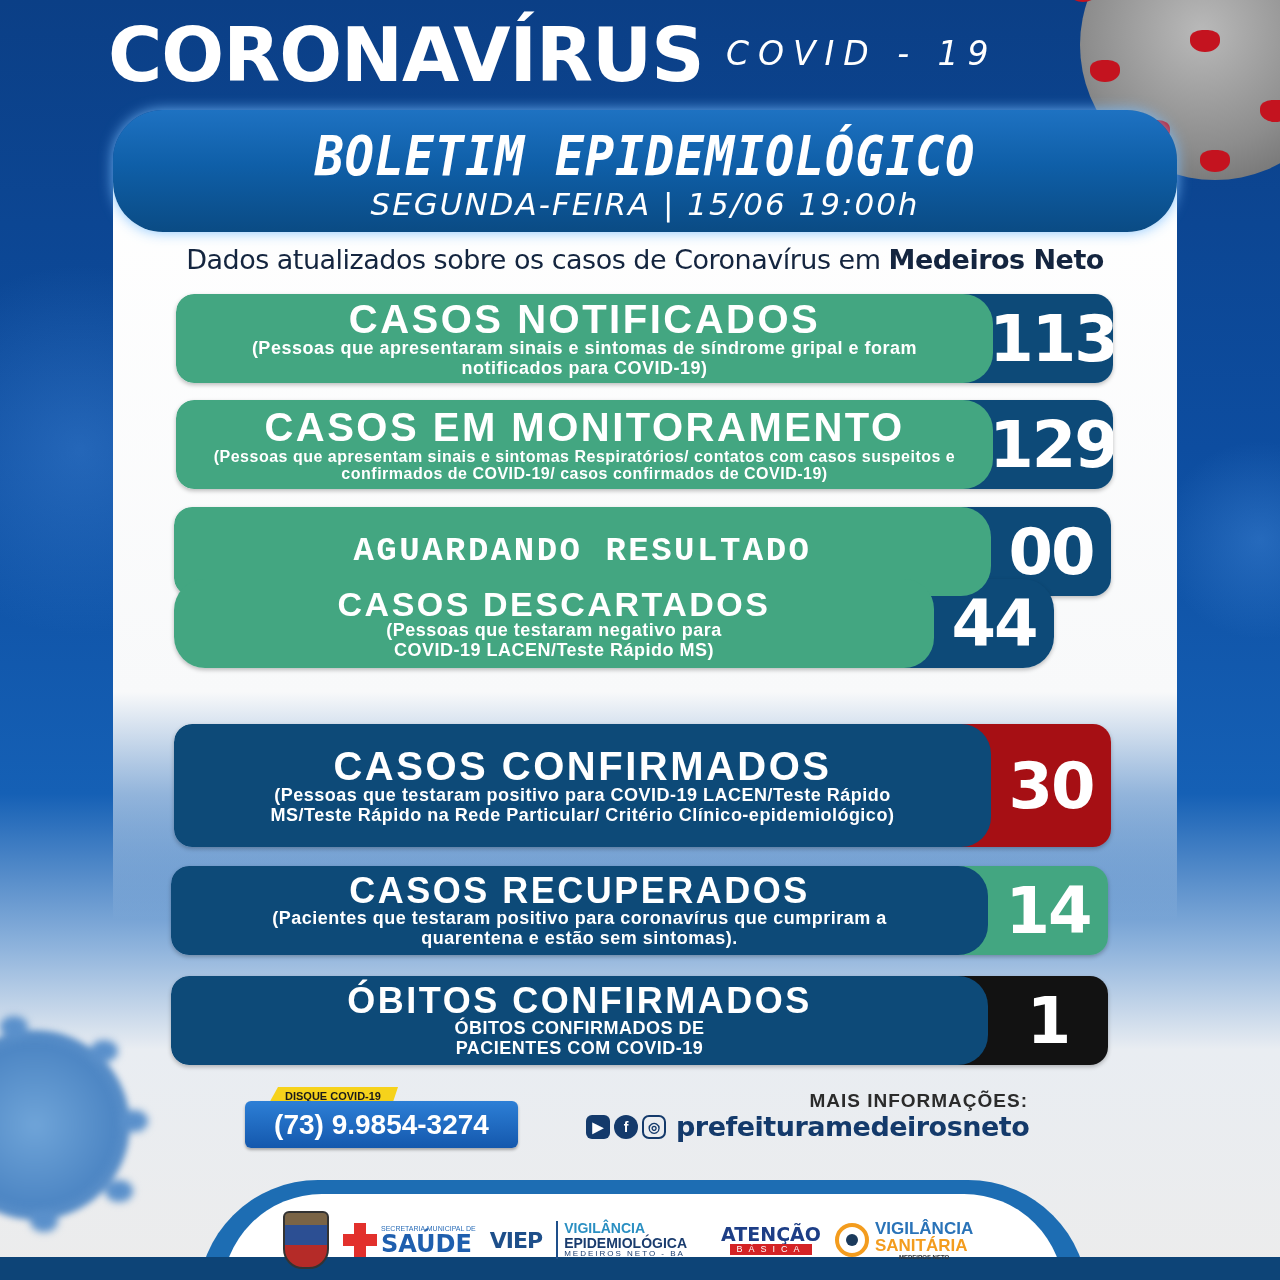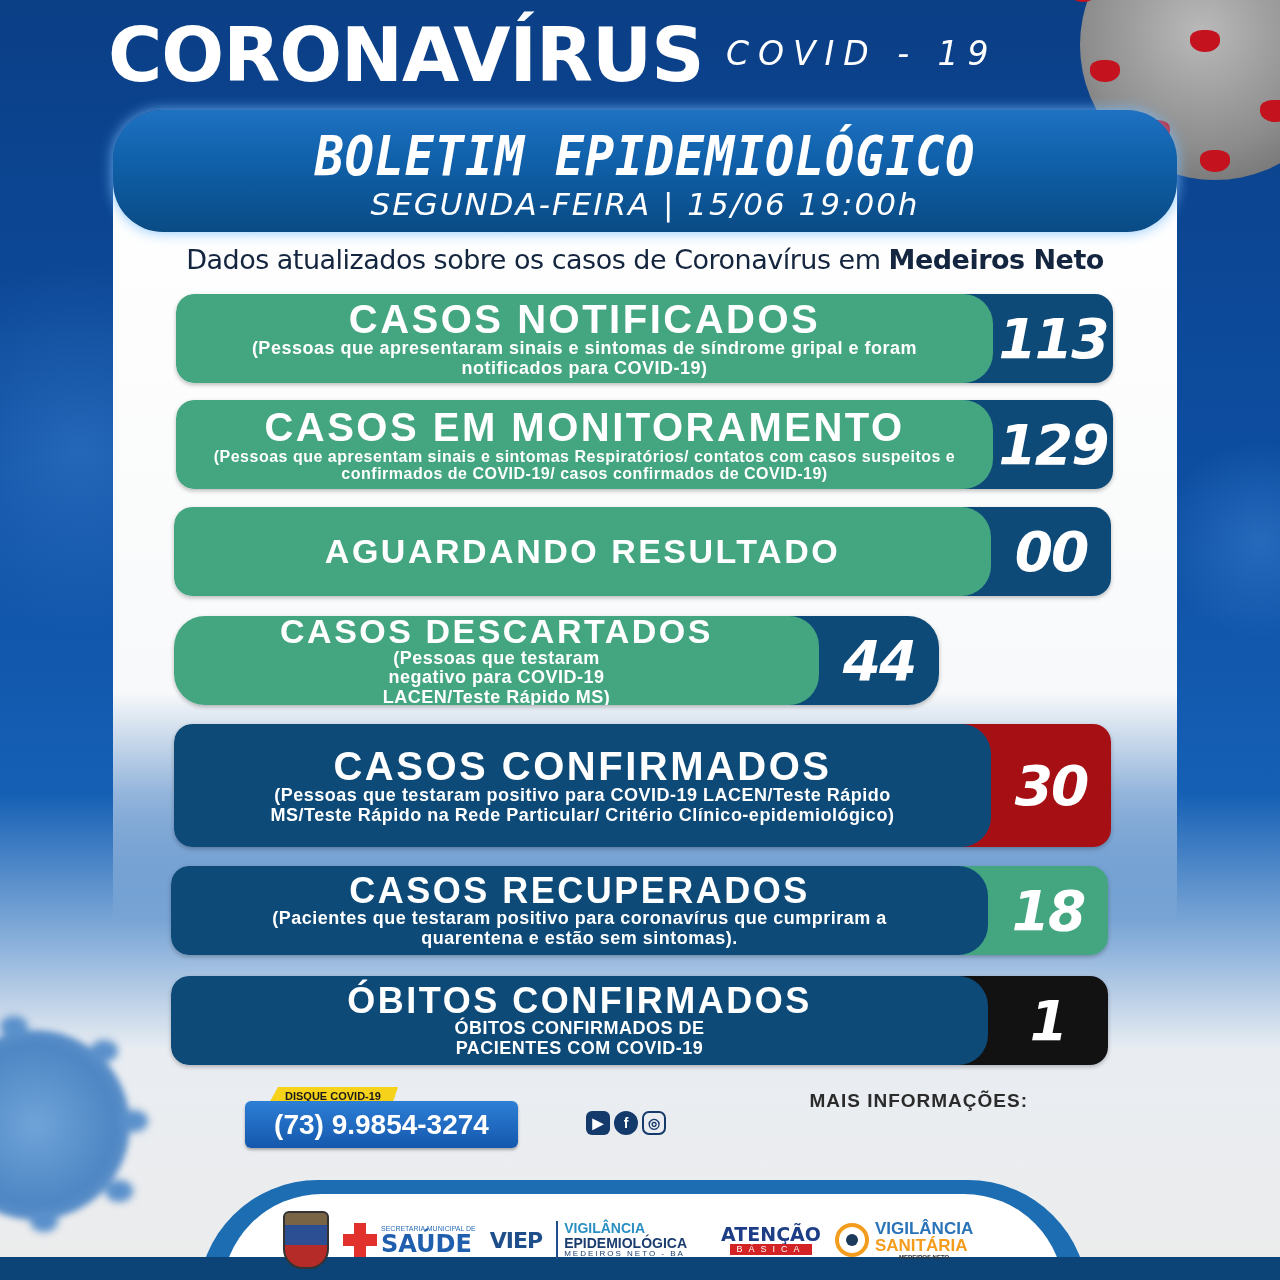--- a/index.html
+++ b/index.html
@@ -76,21 +76,21 @@
     flex: 1; border-radius: 18px 30px 30px 18px; position: relative; z-index: 2;
     color: #fff; text-align: center; display: flex; flex-direction: column; justify-content: center;
     font-family: "Liberation Sans", sans-serif;
     padding: 0 8px;
   }
   .row .heading { font-size: 40px; font-weight: bold; letter-spacing: 2.5px; line-height: 1.02; }
   .row .desc { font-size: 18px; font-weight: bold; line-height: 1.08; letter-spacing: 0.5px; }
   .row .value {
     width: 150px; margin-left: -30px; padding-left: 30px;
     display: flex; align-items: center; justify-content: center;
-    color: #fff; font-size: 55px; font-weight: bold; font-style: italic;
+    color: #fff; font-size: 64px; font-weight: bold; 
     font-family: "DejaVu Sans", sans-serif; letter-spacing: -2px;
   }
   .green { background: #43a681; }
   .navy { background: #0d4a78; }
   .red { background: #a60f14; }
   .black { background: #121212; }
 
   
   .disque-tag {
     position: absolute; left: 268px; top: 1087px; width: 130px; height: 18px;
@@ -211,65 +211,66 @@
 <div class="row" style="left:176px;top:400px;width:937px;height:89px;">
   <div class="label green">
     <div class="heading">CASOS EM MONITORAMENTO</div>
     <div class="desc" style="font-size:16px;">(Pessoas que apresentam sinais e sintomas Respiratórios/ contatos com casos suspeitos e confirmados de COVID-19/ casos confirmados de COVID-19)</div>
   </div>
   <div class="value navy">129</div>
 </div>
 
 <div class="row" style="left:174px;top:507px;width:937px;height:89px;">
   <div class="label green">
-    <div class="heading" style="font-size:34px;">AGUARDANDO RESULTADO</div>
+    <div class="heading" style="font-size:34px;font-family:Liberation Mono, monospace;">AGUARDANDO RESULTADO</div>
   </div>
   <div class="value navy">00</div>
 </div>
 
-<div class="row" style="left:174px;top:616px;width:765px;height:89px;border-radius:31px;">
+<div class="row" style="left:174px;top:579px;width:880px;height:89px;border-radius:31px;">
   <div class="label green">
     <div class="heading" style="font-size:34px;">CASOS DESCARTADOS</div>
     <div class="desc" style="padding:0 190px;">(Pessoas que testaram negativo para COVID-19 LACEN/Teste Rápido MS)</div>
   </div>
   <div class="value navy">44</div>
 </div>
 
 <div class="row" style="left:174px;top:724px;width:937px;height:123px;">
   <div class="label navy">
     <div class="heading">CASOS CONFIRMADOS</div>
     <div class="desc" style="padding:0 70px;">(Pessoas que testaram positivo para COVID-19 LACEN/Teste Rápido MS/Teste Rápido na Rede Particular/ Critério Clínico-epidemiológico)</div>
   </div>
   <div class="value red">30</div>
 </div>
 
 <div class="row" style="left:171px;top:866px;width:937px;height:89px;">
   <div class="label navy">
     <div class="heading" style="font-size:36px;">CASOS RECUPERADOS</div>
     <div class="desc" style="padding:0 80px;">(Pacientes que testaram positivo para coronavírus que cumpriram a quarentena e estão sem sintomas).</div>
   </div>
-  <div class="value green">18</div>
+  <div class="value green">14</div>
 </div>
 
 <div class="row" style="left:171px;top:976px;width:937px;height:89px;">
   <div class="label navy">
     <div class="heading" style="font-size:36px;">ÓBITOS CONFIRMADOS</div>
     <div class="desc" style="padding:0 250px;">ÓBITOS CONFIRMADOS DE PACIENTES COM COVID-19</div>
   </div>
   <div class="value black">1</div>
 </div>
 
 <div class="disque-tag">DISQUE COVID-19</div>
 <div class="phone">(73) 9.9854-3274</div>
 
 <div class="more-info">MAIS INFORMAÇÕES:</div>
 <div class="social">
   <span class="ic ic-yt">▶</span>
   <span class="ic ic-fb">f</span>
   <span class="ic ic-ig">◎</span>
+  <span class="handle">prefeituramedeirosneto</span>
 </div>
 
 <div class="footer-arc"></div>
 <div class="footer-card"></div>
 <div class="footer-band"></div>
 
 <div class="logos">
   <div class="crest"></div>
   <div class="logo-saude">
     <div class="cross"></div>

